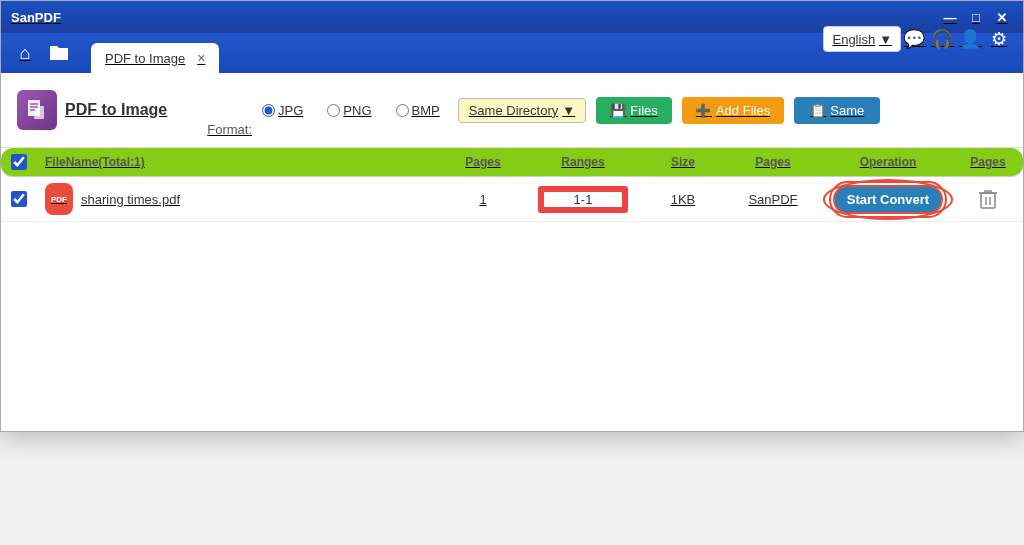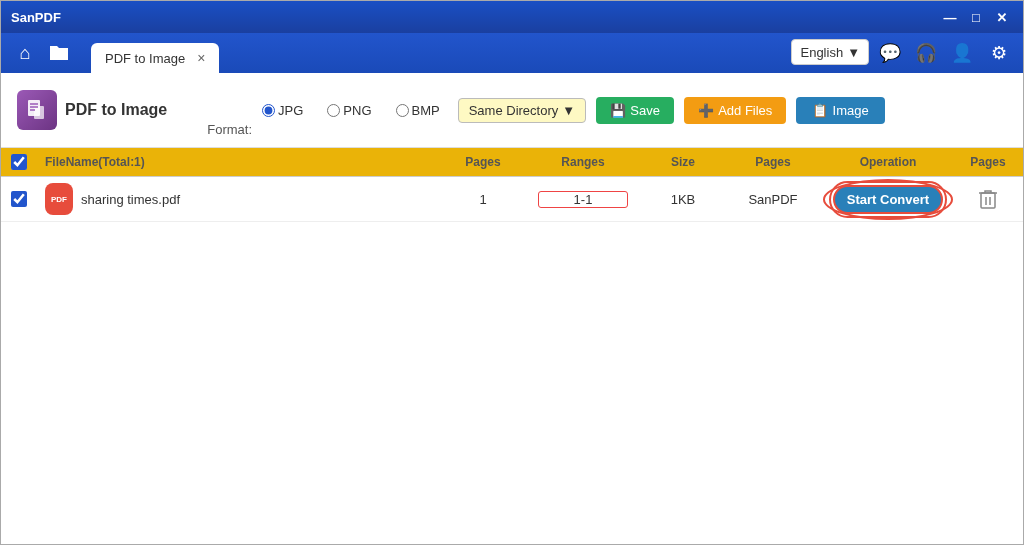--- a/index.html
+++ b/index.html
@@ -5,25 +5,26 @@
     * { box-sizing: border-box; margin: 0; padding: 0; }
     body {
       font-family: 'Segoe UI', Arial, sans-serif;
       background: #f0f0f0;
       width: 1024px;
       height: 545px;
       overflow: hidden;
     }
     .window {
       width: 1024px;
-      height: 545px;
+      height: 432px;
       background: white;
       border: 1px solid #aaa;
       display: flex;
       flex-direction: column;
+      text-decoration: underline;
     }
     
     .title-bar {
       background: linear-gradient(to bottom, #1a4fc4, #1a3fa0);
       height: 32px;
       display: flex;
       align-items: center;
       padding: 0 10px;
       color: white;
       font-size: 13px;
@@ -95,22 +96,22 @@
     .tab-close {
       color: #666;
       font-size: 14px;
       cursor: pointer;
       margin-left: 4px;
     }
     
     .header-right {
       margin-left: auto;
       display: flex;
-      gap: 8px;
-      padding-bottom: 6px;
+      align-items: center;
+      padding-bottom: 20px;
     }
     .lang-select {
       background: white;
       border: 1px solid #ccc;
       border-radius: 4px;
       padding: 2px 8px;
       font-size: 13px;
       color: #333;
       cursor: pointer;
       display: flex;
@@ -239,24 +240,25 @@
     }
     
     .file-table {
       flex: 1;
       display: flex;
       flex-direction: column;
     }
     .table-header {
       display: grid;
       grid-template-columns: 36px 1fr 80px 120px 80px 100px 130px 70px;
-      background: #eab308;
+      background: #84cc16;
       border-bottom: 1px solid #ccc;
       padding: 6px 0;
       align-items: center;
+      border-radius: 12px;
     }
     .th {
       font-size: 12px;
       color: #555;
       text-align: center;
       font-weight: 600;
     }
     .th.left { text-align: left; padding-left: 8px; }
     .table-row {
       display: grid;
@@ -296,21 +298,21 @@
       border-radius: 8px;
       display: flex;
       align-items: center;
       justify-content: center;
       color: white;
       font-size: 9px;
       font-weight: bold;
       flex-shrink: 0;
     }
     .range-input {
-      border: 1px solid #ef4444;
+      border: 6px solid #ef4444;
       border-radius: 3px;
       padding: 0 8px;
       font-size: 13px;
       text-align: center;
       width: 90px;
       color: #333;
     }
     .btn-start-convert {
       background: #2980b9;
       color: white;
@@ -418,29 +420,29 @@
           <input type="radio" name="format" value="BMP" style="">
           <span>BMP</span>
         </label>
       </div>
       <div class="dir-select">
         <span>Same Directory</span>
         <span>▼</span>
       </div>
       <button class="btn-save">
         <span>💾</span>
-        <span>Save</span>
+        <span>Files</span>
       </button>
       <button class="btn-add">
         <span>➕</span>
         <span>Add Files</span>
       </button>
       <button class="btn-batch">
         <span>📋</span>
-        <span>Image</span>
+        <span>Same</span>
       </button>
     </div>
 
     <div class="file-table">
 
       <div class="table-header">
         <div class="th check-cell">
           <input type="checkbox" class="checkbox" checked="" style="">
         </div>
         <div class="th left">FileName(Total:1)</div>

